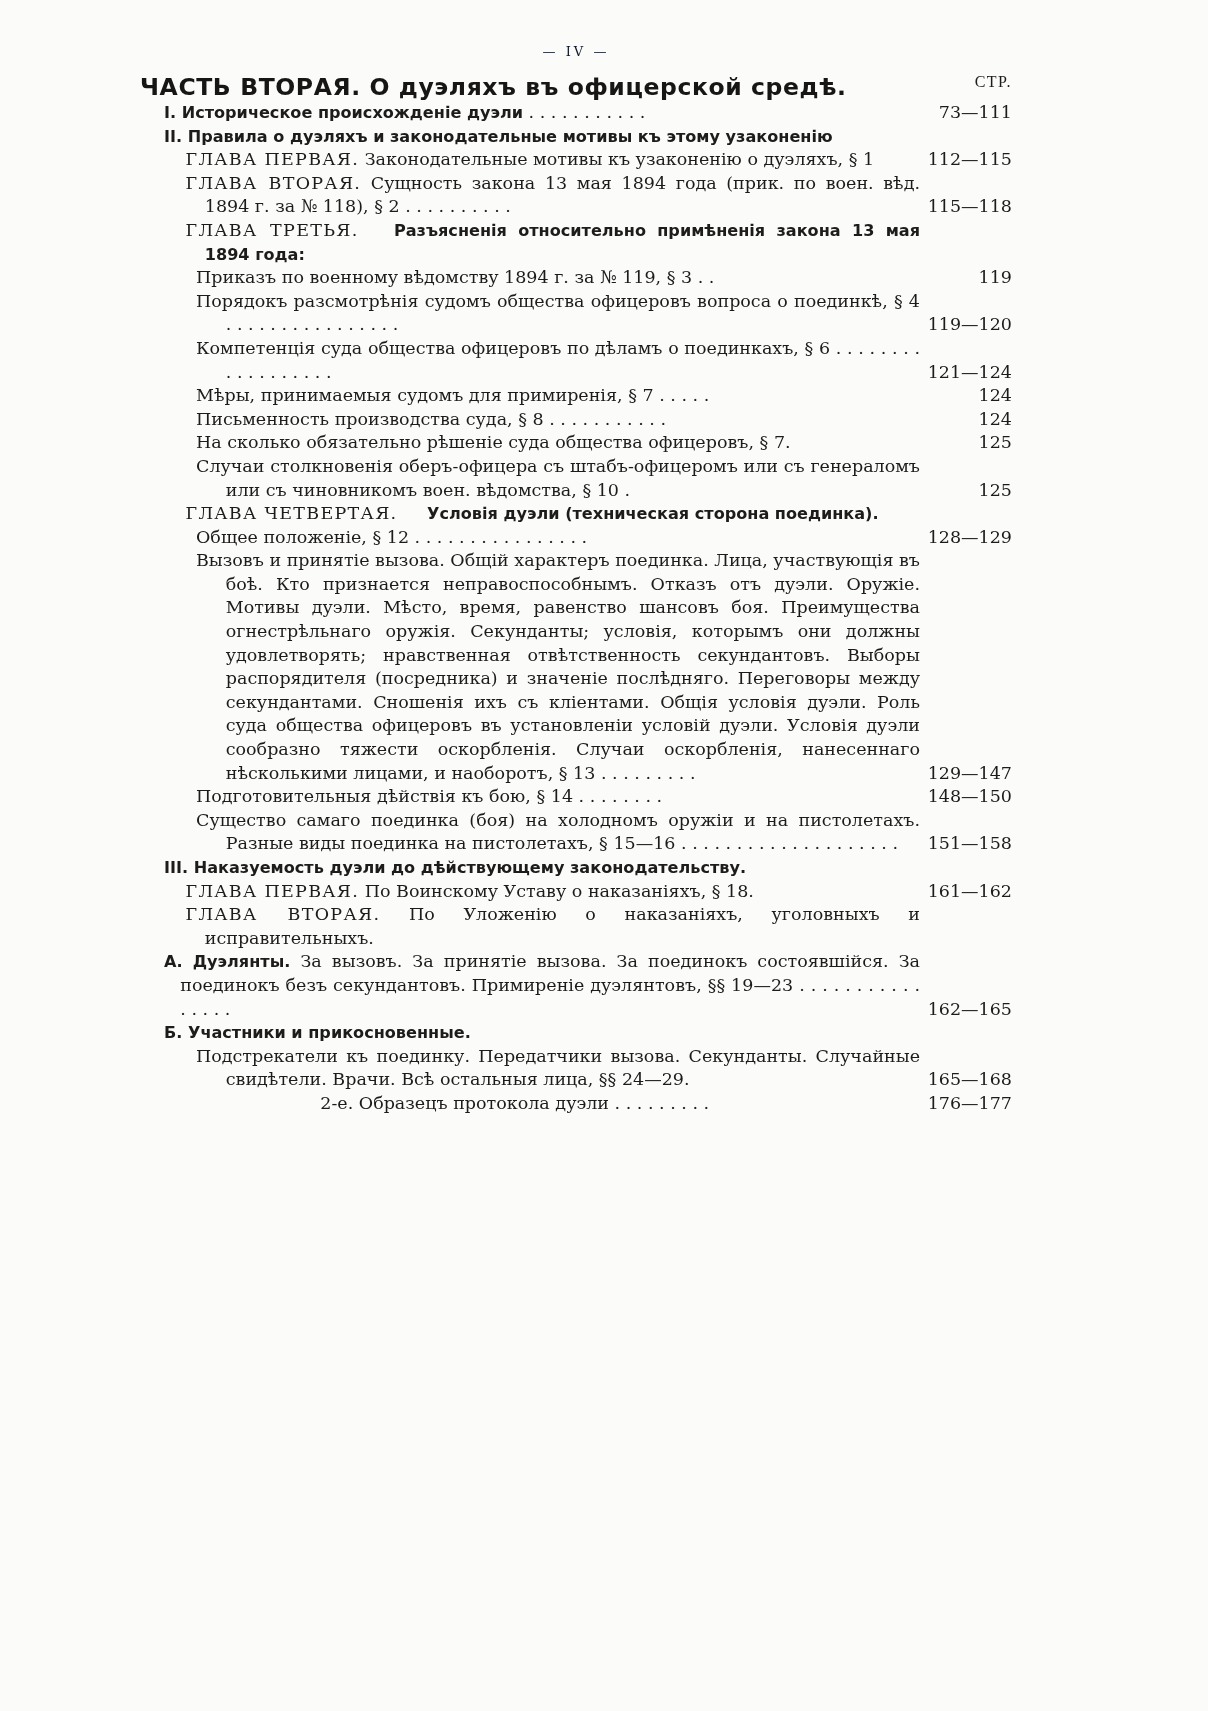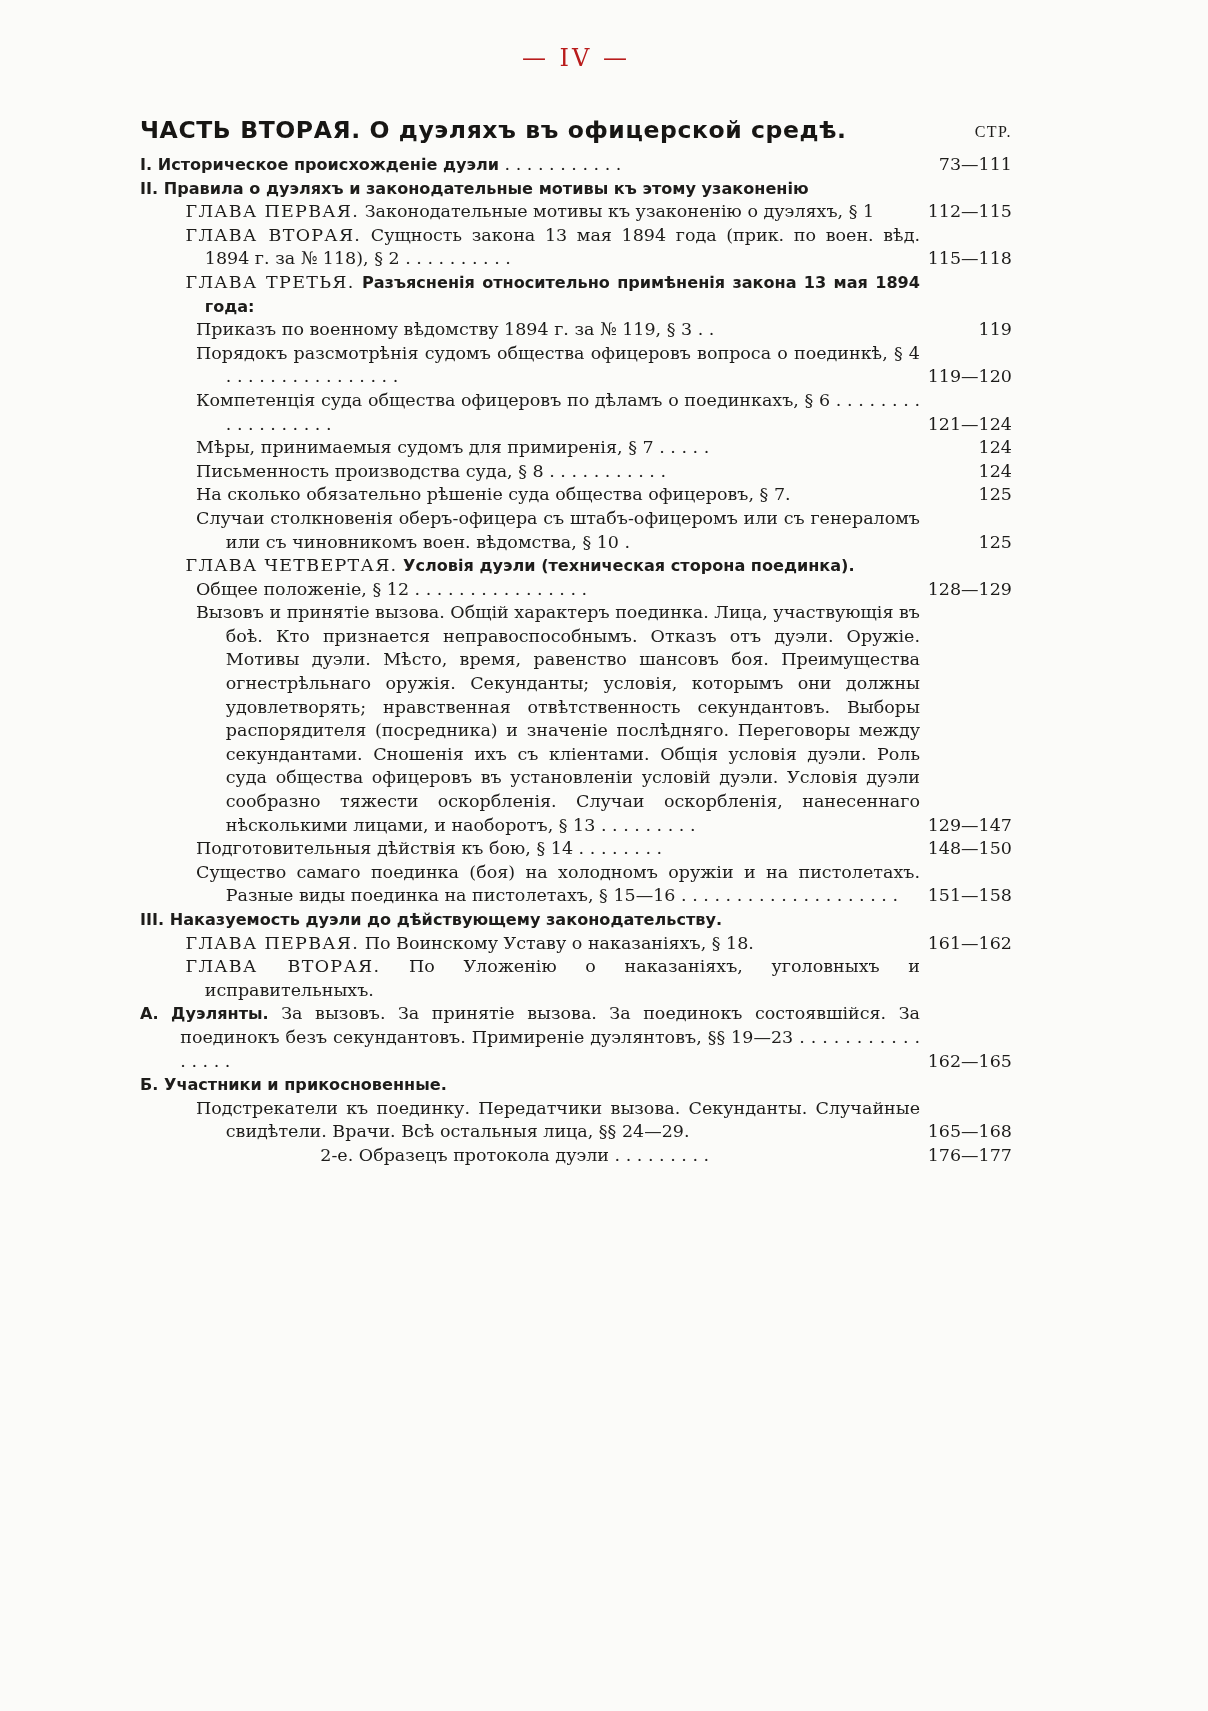--- a/index.html
+++ b/index.html
@@ -16,29 +16,28 @@
     height: 1711px;
     position: relative;
   }
   .content {
     width: 872px;
     margin-left: 140px;
     padding-top: 44px;
   }
   .folio {
     text-align: center;
-    font-size: 24px;
+    font-size: 13px;
     letter-spacing: 3px;
-    color: #b91c1c;
-    margin-bottom: 44px;
+    color: #0f172a;
+    margin-bottom: 14px;
   }
   .titlerow {
     display: flex;
-    align-items: flex-end;
-    margin-bottom: 9px;
+    align-items: flex-start;
   }
   .title {
     flex: 1;
     font-family: "DejaVu Sans", sans-serif;
     font-weight: bold;
     font-size: 23.5px;
     letter-spacing: 0.6px;
     color: #171614;
   }
   .strlabel {
@@ -58,20 +57,21 @@
   .pg {
     width: 92px;
     text-align: right;
     white-space: nowrap;
     font-size: 17.5px;
   }
   .b {
     font-family: "DejaVu Sans", sans-serif;
     font-weight: bold;
     font-size: 0.92em;
+    margin-left: 24px;
   }
   .caps { letter-spacing: 1.3px; }
   
   .lvl-roman    .txt { padding-left: 4.1em;  text-indent: -4.1em; }
   .lvl-letter   .txt { padding-left: 2.3em;  text-indent: -2.3em; }
   .lvl-chapter  .txt { padding-left: 3.7em;  text-indent: -1.1em; }
   .lvl-item     .txt { padding-left: 4.9em;  text-indent: -1.7em; }
   .lvl-appendix .txt { padding-left: 6.1em;  text-indent: -6.1em; }
   .lvl-appendix2 .txt { padding-left: 10.3em; text-indent: 0; }
 </style>

